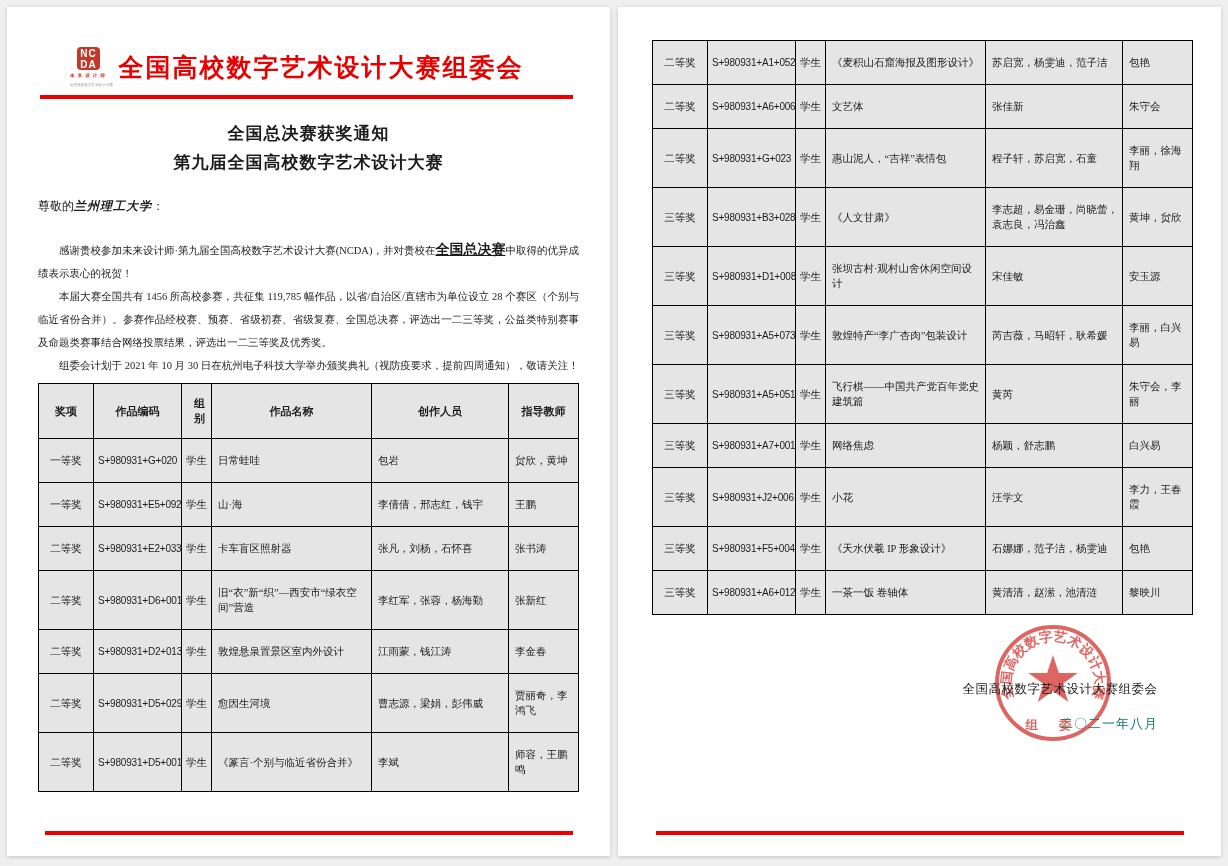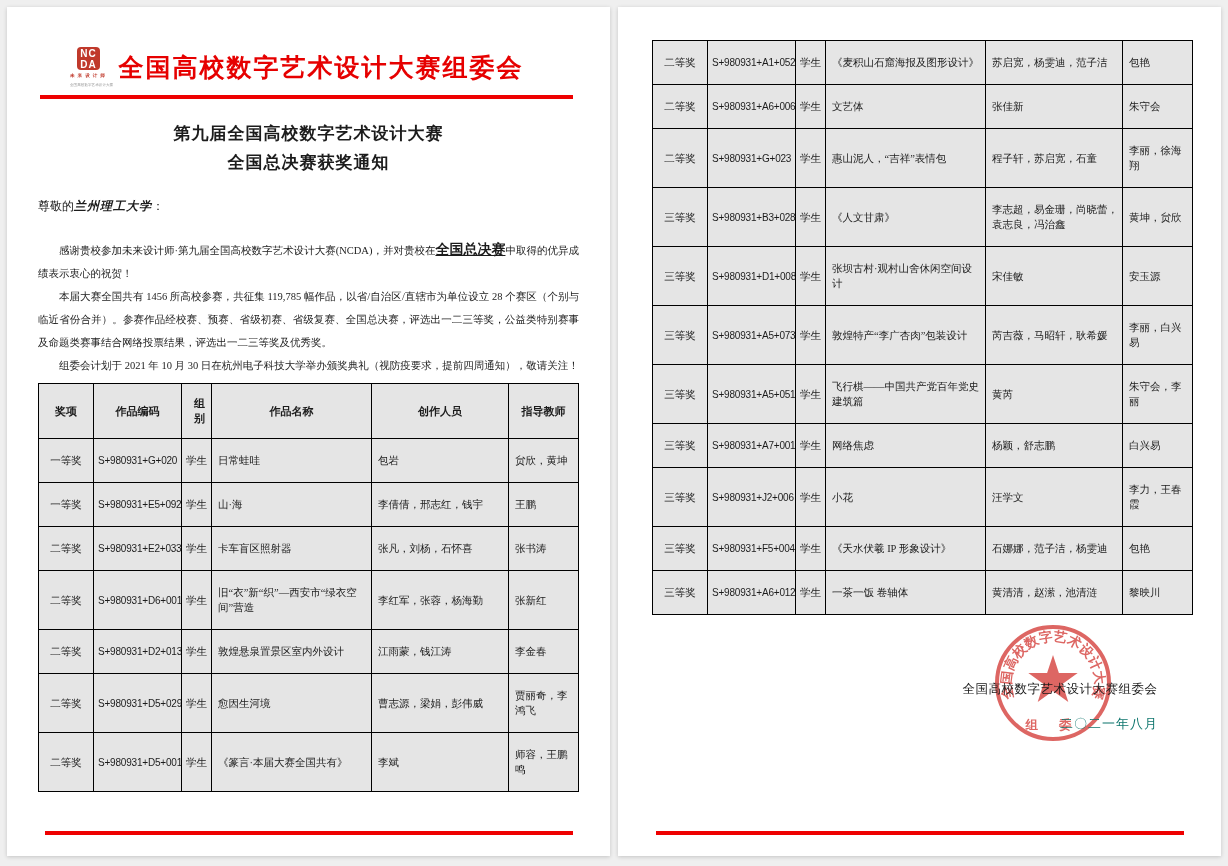--- a/index.html
+++ b/index.html
@@ -102,22 +102,22 @@
     <div class="logo-mark">NCDA</div>
     <div class="logo-sub">未 来 设 计 师</div>
     <div class="logo-cap">全国高校数字艺术设计大赛</div>
   </div>
 
   <div class="org-title">全国高校数字艺术设计大赛组委会</div>
 
   <div class="rule-red rule-header"></div>
 
   <div class="doc-title">
+    <div>全国总决赛获奖通知</div>
     <div>第九届全国高校数字艺术设计大赛</div>
-    <div>全国总决赛获奖通知</div>
   </div>
 
   <div class="body-text">
     <div class="salutation"><span>尊敬的</span><span class="school">兰州理工大学</span><span>：</span></div>
     <p><span>感谢贵校参加未来设计师·第九届全国高校数字艺术设计大赛(NCDA)，并对贵校在</span><span class="hl">全国总决赛</span><span>中取得的优异成绩表示衷心的祝贺！</span></p>
     <p>本届大赛全国共有 1456 所高校参赛，共征集 119,785 幅作品，以省/自治区/直辖市为单位设立 28 个赛区（个别与临近省份合并）。参赛作品经校赛、预赛、省级初赛、省级复赛、全国总决赛，评选出一二三等奖，公益类特别赛事及命题类赛事结合网络投票结果，评选出一二三等奖及优秀奖。</p>
     <p>组委会计划于 2021 年 10 月 30 日在杭州电子科技大学举办颁奖典礼（视防疫要求，提前四周通知），敬请关注！</p>
     <p>再次祝贺贵校取得的优异成绩！贵校获奖成绩请见下表：</p>
   </div>
 
@@ -186,21 +186,21 @@
           <td>S+980931+D5+029</td>
           <td>学生</td>
           <td>愈因生河境</td>
           <td>曹志源，梁娟，彭伟威</td>
           <td>贾丽奇，李鸿飞</td>
         </tr>
         <tr>
           <td>二等奖</td>
           <td>S+980931+D5+001</td>
           <td>学生</td>
-          <td>《篆言·本届大赛全国共有》</td>
+          <td>《篆言·个别与临近省份合并》</td>
           <td>李斌</td>
           <td>师容，王鹏鸣</td>
         </tr>
       </tbody>
   </table>
 
   <div class="rule-red rule-footer"></div>
 </div>
 
 <div class="page" id="page2">

